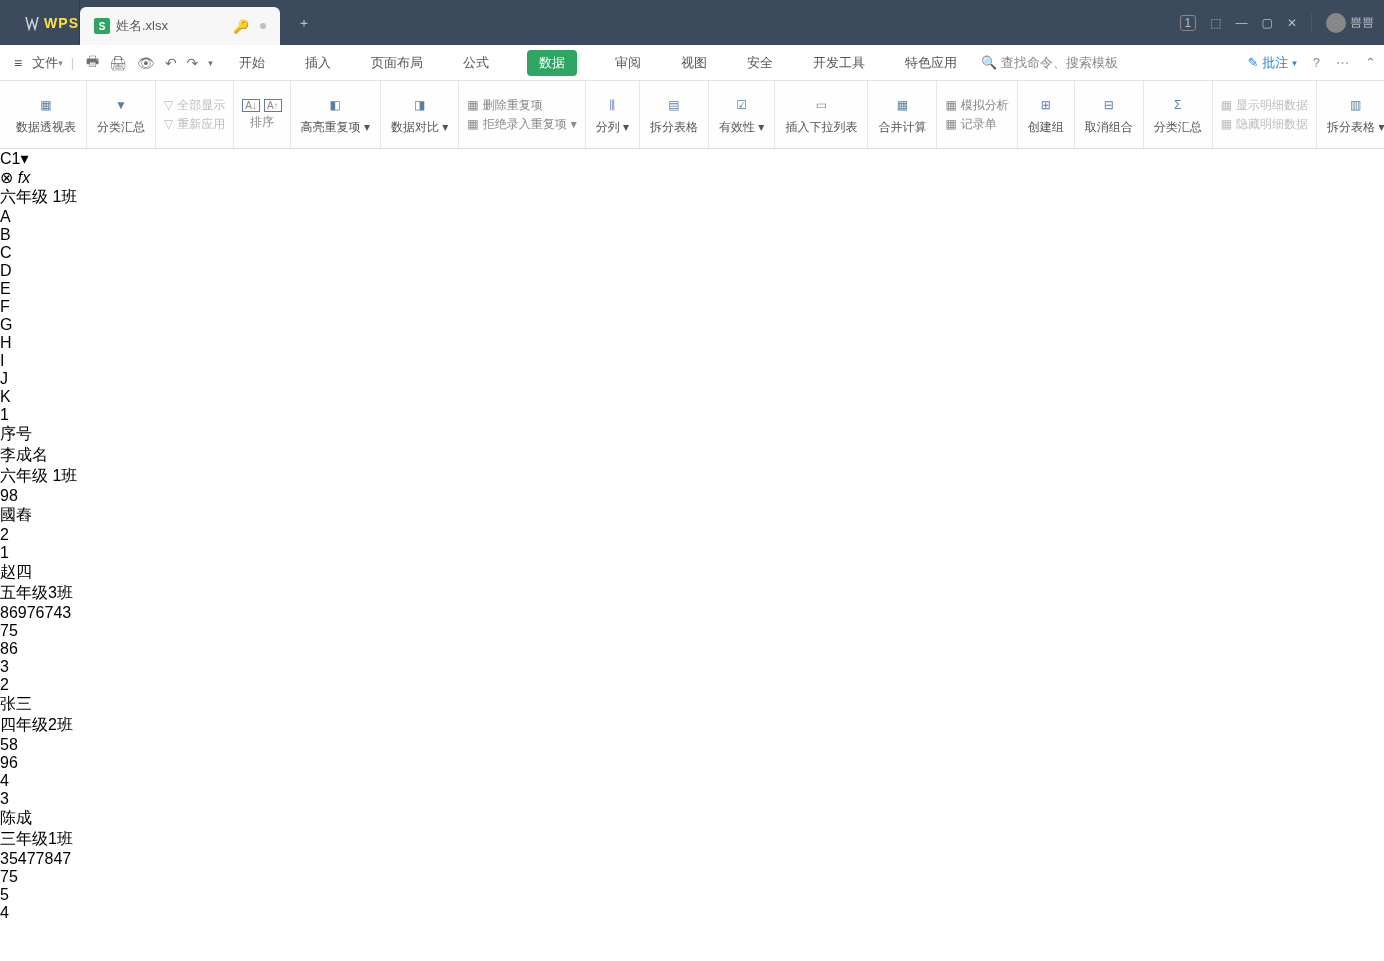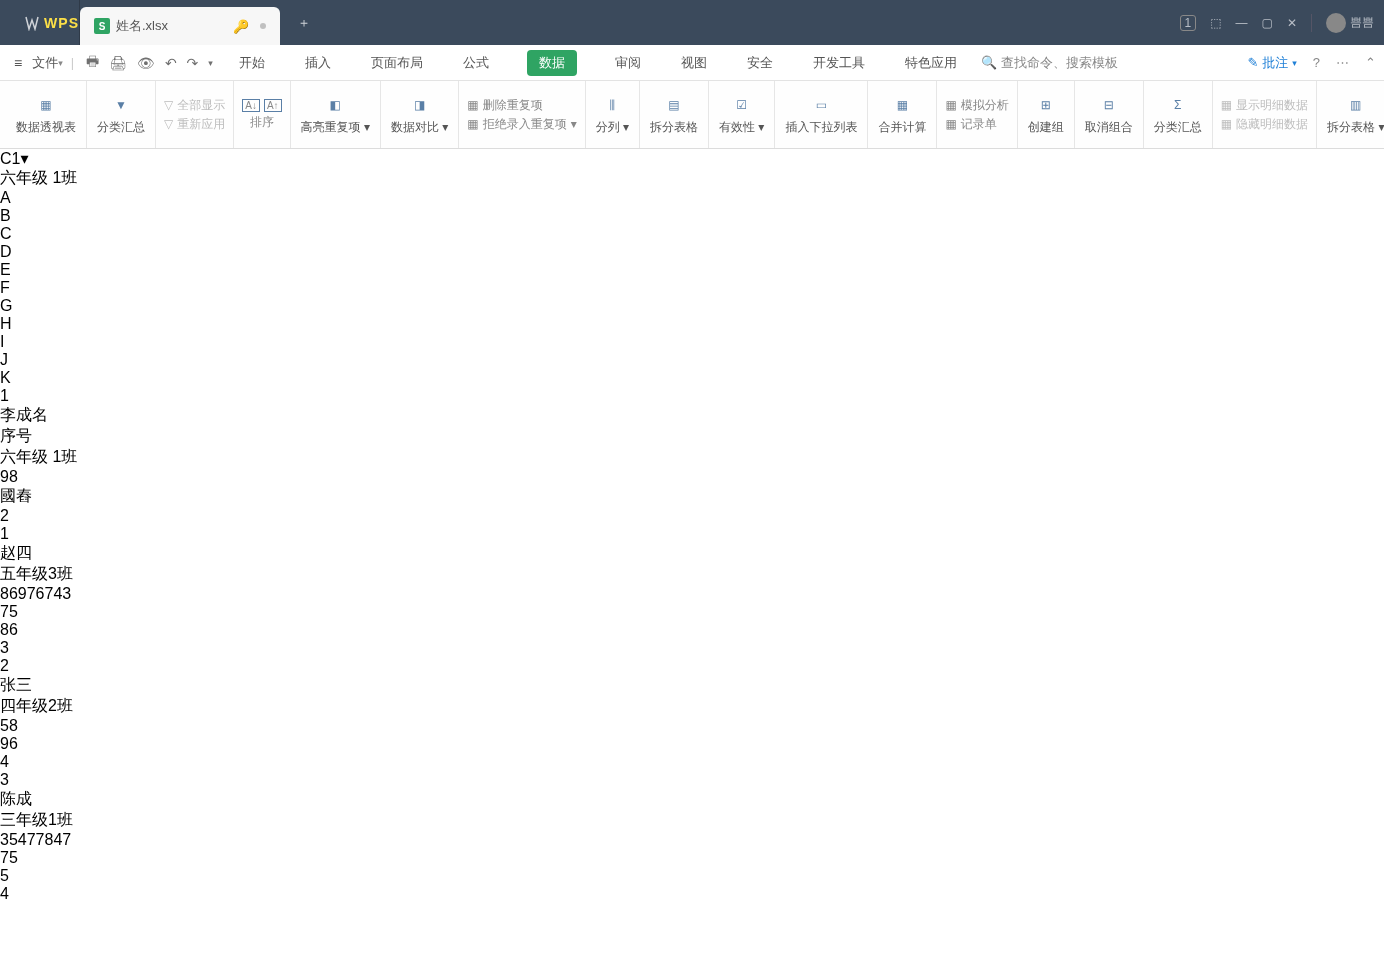--- a/index.html
+++ b/index.html
@@ -190,20 +190,24 @@
   </div>
   <div class="rgroup">
       <span class="ico">▥</span>
       <span class="lbl"><span>拆分表格</span> ▾</span>
     </div>
 
 </div>
 
 <div class="fbar-wrap">
   <div class="namebox"><span>C1</span><span class="dd">▾</span></div>
+  <div class="fx-area">
+    <span>⊗</span>
+    <span style="font-style:italic;">fx</span>
+  </div>
   <div class="formula-input"><span>六年级  1班</span></div>
 </div>
 
 <div class="main">
   <div class="sheet">
     <div class="colhdr">
       <div class="corner"></div>
       <div class="ch">A</div>
       <div class="ch">B</div>
       <div class="ch sel">C</div>
@@ -212,22 +216,22 @@
       <div class="ch">F</div>
       <div class="ch">G</div>
       <div class="ch">H</div>
       <div class="ch">I</div>
       <div class="ch">J</div>
       <div class="ch">K</div>
     </div>
     <div class="rows" id="rows">
         <div class="row sel">
           <div class="rh">1</div>
+          <div class="cell">序号</div>
           <div class="cell">李成名</div>
-          <div class="cell">序号</div>
           <div class="cell">六年级  1班</div>
           <div class="cell num">98</div>
           <div class="cell">國舂</div>
           <div class="cell"></div>
           <div class="cell"></div>
           <div class="cell"></div>
           <div class="cell"></div>
           <div class="cell"></div>
         </div>
         <div class="row">

